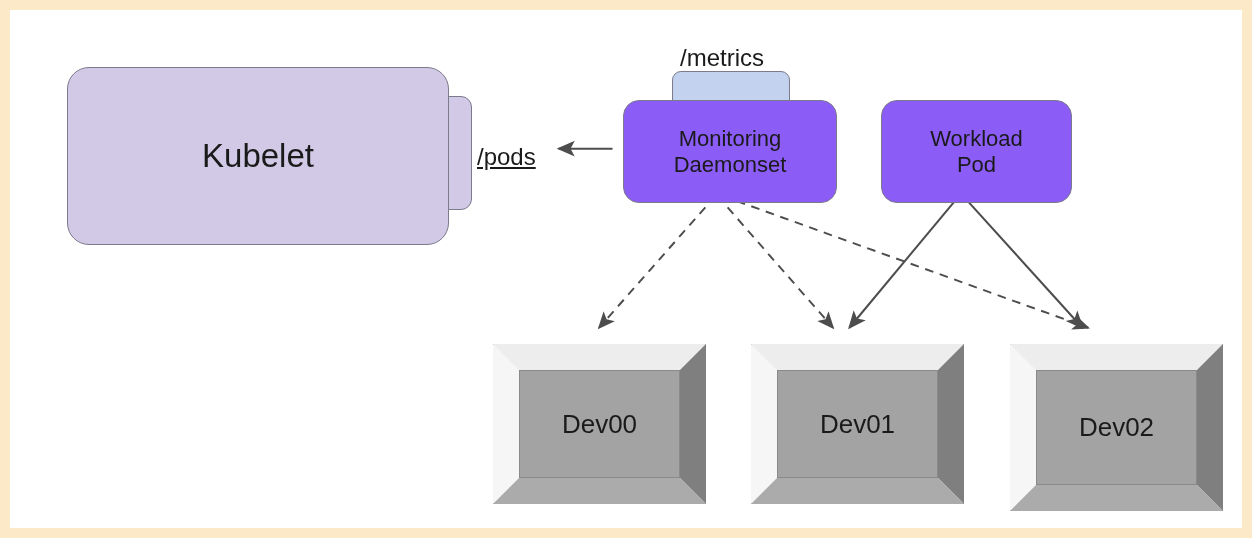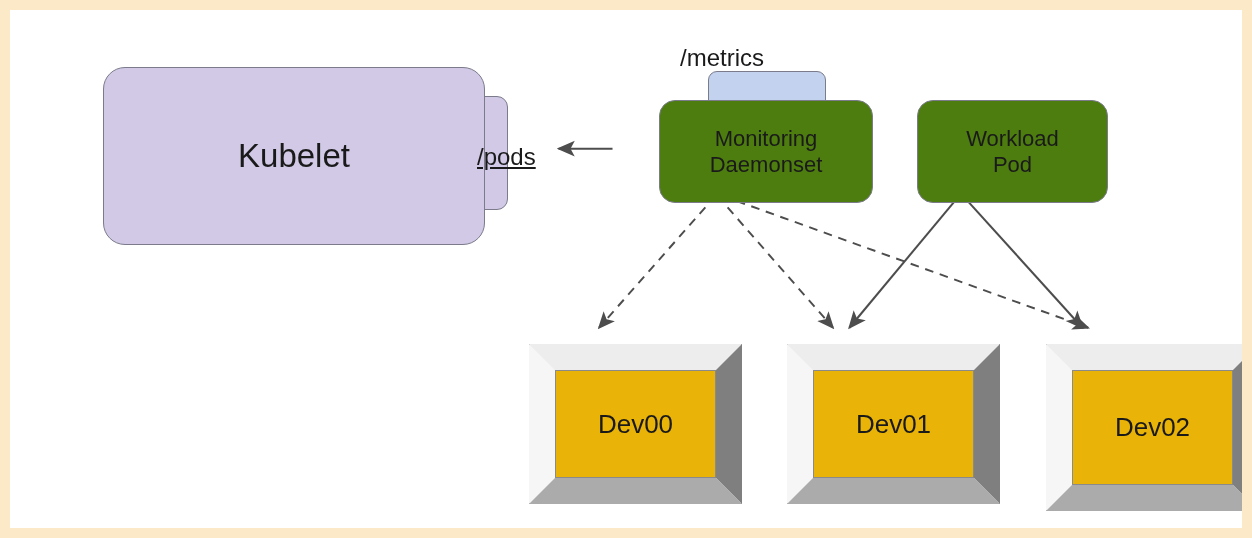--- a/index.html
+++ b/index.html
@@ -25,21 +25,20 @@
     left: 0;
     top: 0;
     width: 100%;
     height: 100%;
     pointer-events: none;
   }
 
   .node {
     position: absolute;
     box-sizing: border-box;
-    margin-left: 36px;
   }
 
   
   .roundbox {
     border: 1.4px solid #7b7b8c;
     border-radius: 16px;
     display: flex;
     align-items: center;
     justify-content: center;
     text-align: center;
@@ -52,21 +51,21 @@
     font-size: 33px;
     z-index: 3;
   }
   .kubelet-tab {
     background: #d1c9e6;
     border: 1.4px solid #7b7b8c;
     border-radius: 11px;
     z-index: 2;
   }
   .pod-body {
-    background: #4d7c0f;
+    background: #8b5cf6;
     font-size: 22px;
     z-index: 3;
   }
   .pod-tab {
     background: #c3d3ef;
     border: 1.4px solid #7b7b8c;
     border-radius: 9px 9px 3px 3px;
     z-index: 2;
   }
 
@@ -111,21 +110,21 @@
     clip-path: polygon(100% 0, 100% 100%, 0 calc(100% - 26px), 0 26px);
   }
   .device .bev-bottom {
     left: 0; bottom: 0; width: 100%; height: 26px;
     background: #ababab;
     clip-path: polygon(26px 0, calc(100% - 26px) 0, 100% 100%, 0 100%);
   }
   .device .inner {
     position: absolute;
     left: 26px; top: 26px; right: 26px; bottom: 26px;
-    background: #eab308;
+    background: #a3a3a3;
     border: 1.1px solid #8a8a8a;
     box-sizing: border-box;
     display: flex;
     align-items: center;
     justify-content: center;
   }
   .device .inner span {
     font-size: 26px;
     color: #1a1a1a;
   }

